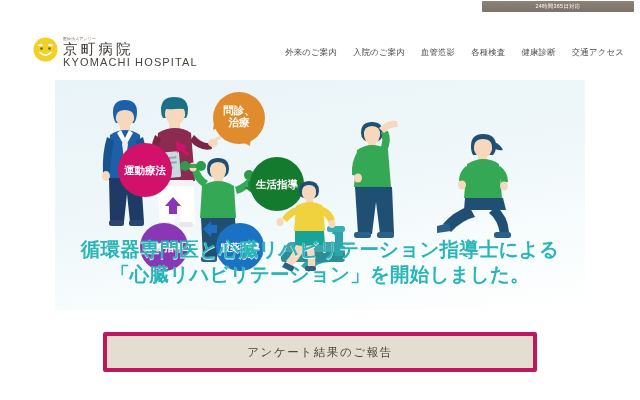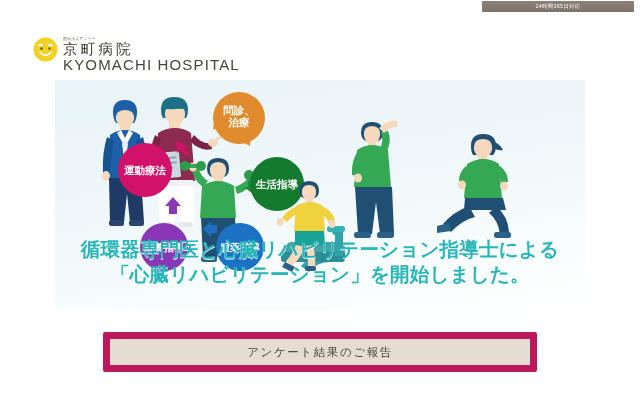--- a/index.html
+++ b/index.html
@@ -116,21 +116,21 @@
   .logo-jp-row { display: flex; align-items: baseline; gap: 2px; }
   .logo-jp {
     font-size: 14.5px;
     color: #3d3730;
     letter-spacing: 3.2px;
     font-weight: 500;
     white-space: nowrap;
   }
   .logo-en {
     display: block;
-    font-size: 15px;
+    font-size: 11px;
     color: #4a443d;
     letter-spacing: 1.15px;
     margin-top: 1px;
     white-space: nowrap;
   }
   .nav {
     position: absolute;
     right: 16px;
     top: 19px;
     display: flex;
@@ -175,21 +175,21 @@
   .hero-heading .l2 { font-size: 19.5px; display:block; }
 
   
   .cta {
     position: absolute;
     left: 103px;
     top: 332px;
     width: 434px;
     height: 40px;
     background: #e3ddd2;
-    border: 7px solid #be185d;
+    border: 4px solid #be185d;
     border-radius: 2px;
     display: flex;
     align-items: center;
     justify-content: center;
     cursor: pointer;
     box-sizing: border-box;
   }
   .cta-label {
     font-size: 11.5px;
     color: #4a443c;
@@ -221,20 +221,28 @@
       </svg>
       <span class="logo-textblock">
         <span class="logo-kana">医療法人アンリー</span>
         <span class="logo-jp-row">
           <span class="logo-jp">京町病院</span>
         </span>
         <span class="logo-en">KYOMACHI HOSPITAL</span>
       </span>
     </a>
 
+    <nav class="nav">
+      <span class="nav-item">外来のご案内</span>
+      <span class="nav-item">入院のご案内</span>
+      <span class="nav-item">血管造影</span>
+      <span class="nav-item">各種検査</span>
+      <span class="nav-item">健康診断</span>
+      <span class="nav-item">交通アクセス</span>
+    </nav>
   </div>
 
   <div class="hero">
 
     <svg class="scene" viewBox="0 0 530 230">
 
       <g>
         <path d="M58 32 q0 -12 12 -12 q12 0 12 12 q0 7 -3 11 l-18 0 q-3 -4 -3 -11 z" fill="#1d5fa8"></path>
         <path d="M61 40 q3 7 9 7 q6 0 9 -7 q1 -10 -9 -10 q-10 0 -9 10 z" fill="#f6d8bc"></path>
         <rect x="65" y="45" width="10" height="9" fill="#f6d8bc"></rect>

